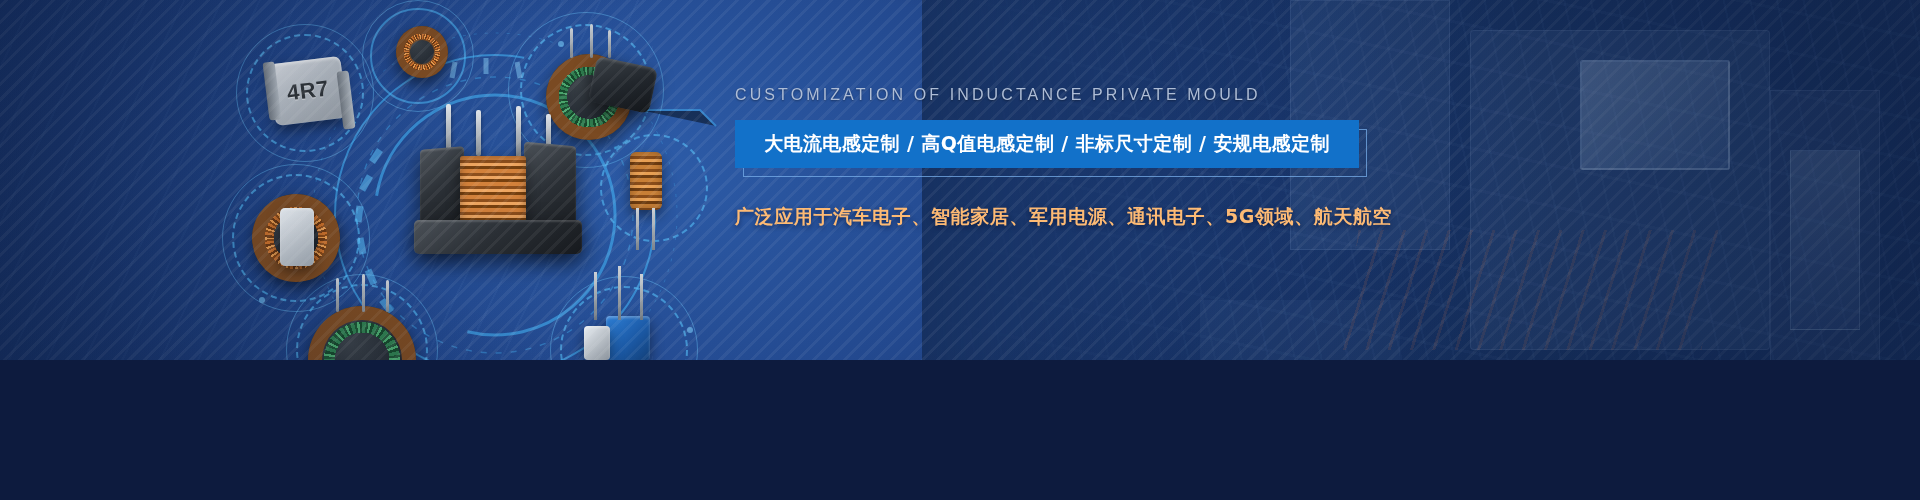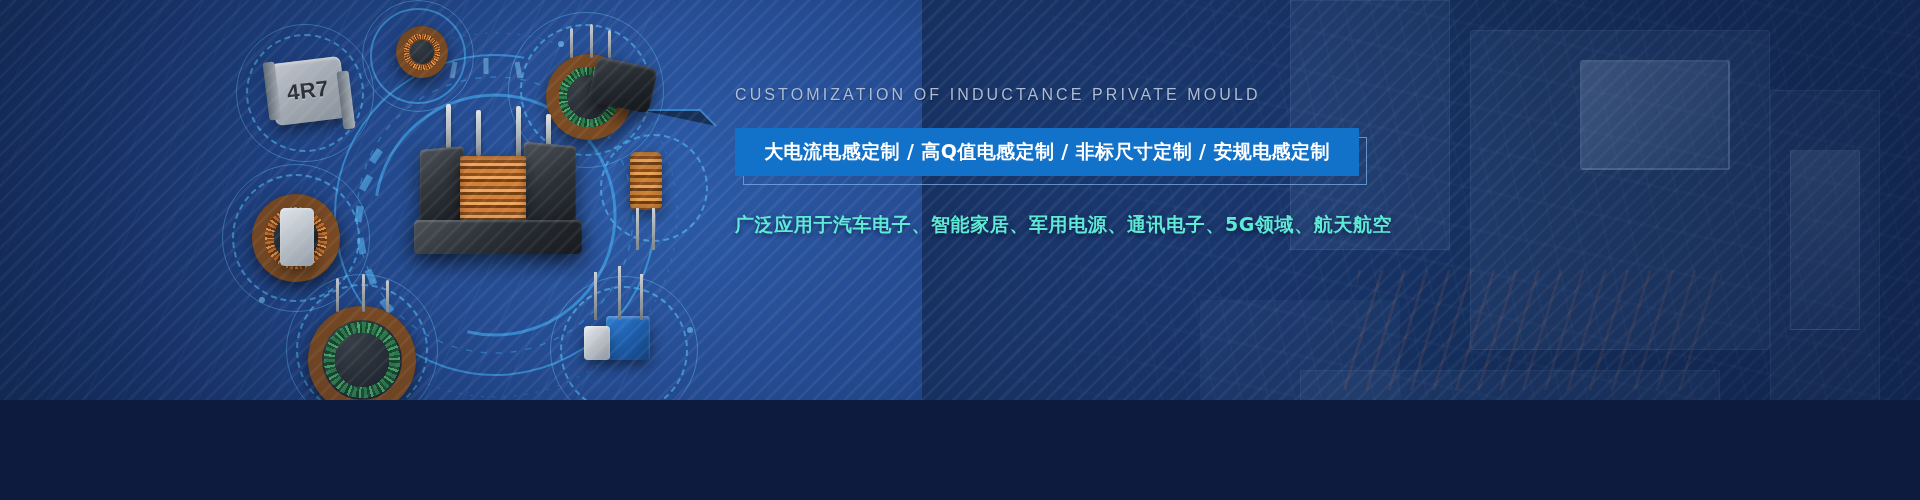--- a/index.html
+++ b/index.html
@@ -1,20 +1,20 @@
 <!DOCTYPE html>
 <html><head>
 <meta charset="utf-8">
 <style>
   html,body{margin:0;padding:0;background:#0d1b3e;}
   *{box-sizing:border-box;}
 
   .banner{
     position:relative;
-    width:1920px;height:400px;
+    width:1920px;height:360px;
     overflow:hidden;
     font-family:"Liberation Sans","DejaVu Sans",sans-serif;
     background:#1a3a7a;
   }
 
   
   .bg-base{
     position:absolute;inset:0;
     background:
       radial-gradient(ellipse 900px 620px at 34% 46%, #2d5ca8 0%, #23498f 38%, #1b3a76 66%, #16305f 100%),
@@ -155,38 +155,38 @@
   .headline{
     margin-top:10px;
     font-family:"DejaVu Sans","Liberation Sans",sans-serif;
     font-weight:700;font-size:68px;line-height:1.06;
     letter-spacing:1px;white-space:nowrap;
     text-shadow:0 5px 12px rgba(0,10,40,.55);
   }
   .headline .w{color:#ffffff;}
   .headline .y{color:#f5b91c;}
 
-  .barwrap{position:relative;margin-top:24px;width:624px;height:48px;}
+  .barwrap{position:relative;margin-top:16px;width:624px;height:48px;}
   .bar-outline{
     position:absolute;left:8px;top:9px;width:624px;height:48px;
     border:1px solid rgba(120,175,235,.75);
   }
   .bar{
     position:absolute;left:0;top:0;width:624px;height:48px;
     background:#1271c9;
     display:flex;align-items:center;justify-content:center;
   }
   .bar-text{
     font-family:"DejaVu Sans","Liberation Sans",sans-serif;
     color:#ffffff;font-size:19px;font-weight:700;letter-spacing:.4px;white-space:nowrap;
   }
   .desc{
     margin-top:36px;
     font-family:"DejaVu Sans","Liberation Sans",sans-serif;
-    color:#5eead4;font-size:19px;font-weight:700;letter-spacing:.6px;white-space:nowrap;
+    color:#fdba74;font-size:19px;font-weight:700;letter-spacing:.6px;white-space:nowrap;
     text-shadow:0 2px 5px rgba(0,12,45,.6);
   }
 </style>
 </head>
 <body>
 
 <div class="banner">
 
   <div class="bg-base"></div>
   <div class="bg-photo-right">

